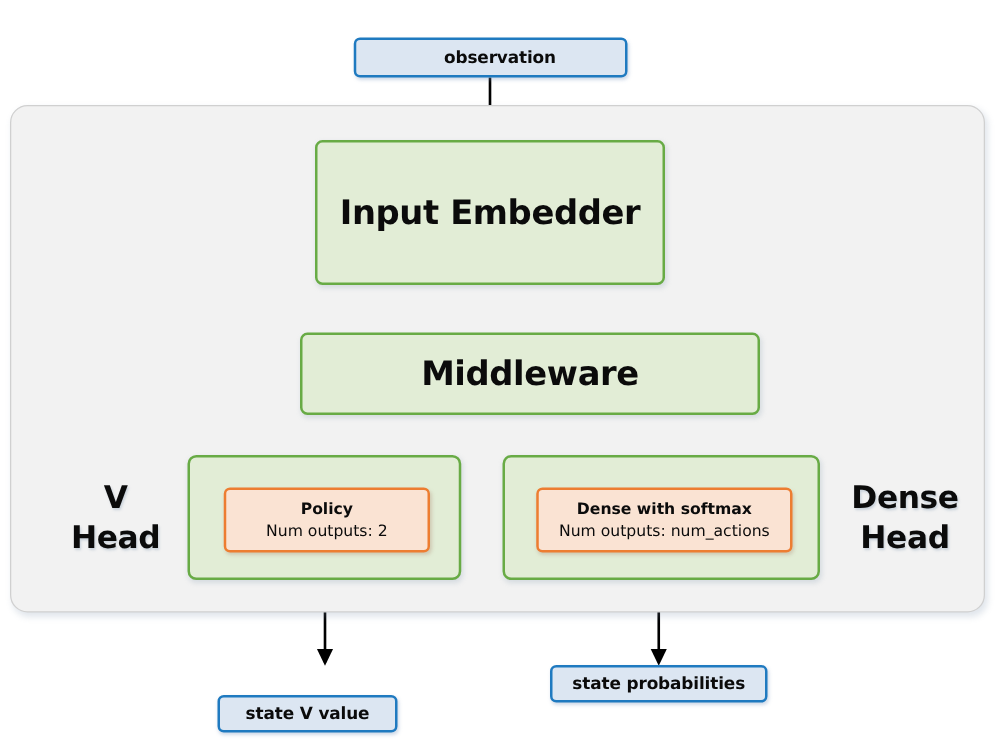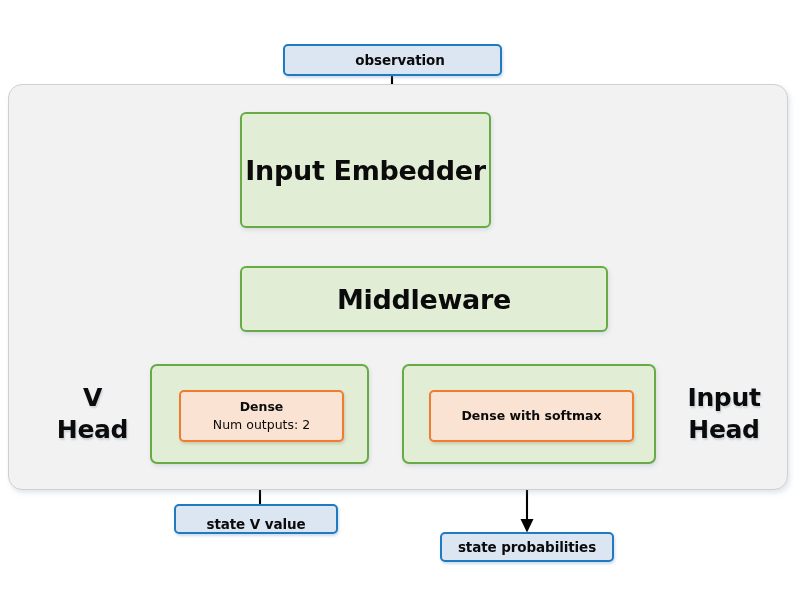--- a/index.html
+++ b/index.html
@@ -137,56 +137,57 @@
 
     <path d="M392,352 Q396,359 403,359 L516,359 Q527,359 527,370 L527,382" stroke="#000000" stroke-width="2.1" fill="none" marker-end="url(#arrowhead)"></path>
 
     <path d="M260,447 L260,530" stroke="#000000" stroke-width="2.1" fill="none" marker-end="url(#arrowhead)"></path>
 
     <path d="M527,447 L527,530" stroke="#000000" stroke-width="2.1" fill="none" marker-end="url(#arrowhead)"></path>
   </svg>
 
   <div class="node outer-container"></div>
 
-  <div class="node io-box" style="left:283px; top:44px; width:219px; height:32px;padding-left:15px;">
+  <div class="node io-box" style="left:283px; top:30px; width:219px; height:32px;padding-left:15px;">
     <span class="label">observation</span>
   </div>
 
-  <div class="node green-box" style="left:240px; top:112px; width:251px; height:116px;">
+  <div class="node green-box" style="left:252px; top:112px; width:280px; height:116px;">
     <span class="big-label">Input Embedder</span>
   </div>
 
   <div class="node green-box" style="left:240px; top:266px; width:368px; height:66px;">
     <span class="big-label">Middleware</span>
   </div>
 
   <div class="node head-box" style="left:150px; top:364px; width:219px; height:100px;">
     <div class="node orange-box" style="position:absolute; left:27px; top:24px; width:165px; height:52px;">
-      <span class="title">Dense</span>
+      <span class="title">Policy</span>
       <span class="sub">Num outputs: 2</span>
     </div>
   </div>
 
   <div class="side-label" style="left:40px; top:382px; width:105px;">
     <div>V</div>
     <div>Head</div>
   </div>
 
   <div class="node head-box" style="left:402px; top:364px; width:254px; height:100px;">
     <div class="node orange-box" style="position:absolute; left:25px; top:24px; width:205px; height:52px;justify-content:center;">
       <span class="title">Dense with softmax</span>
+      <span class="sub">Num outputs: num_actions</span>
     </div>
   </div>
 
   <div class="side-label" style="left:664px; top:382px; width:120px;">
-    <div>Input</div>
+    <div>Dense</div>
     <div>Head</div>
   </div>
 
-  <div class="node io-box" style="left:174px; top:504px; width:164px; height:30px;justify-content:flex-end;">
+  <div class="node io-box" style="left:174px; top:556px; width:144px; height:30px;">
     <span class="label">state V value</span>
   </div>
 
   <div class="node io-box" style="left:440px; top:532px; width:174px; height:30px;">
     <span class="label">state probabilities</span>
   </div>
 
 </div>
 
 </body></html>

